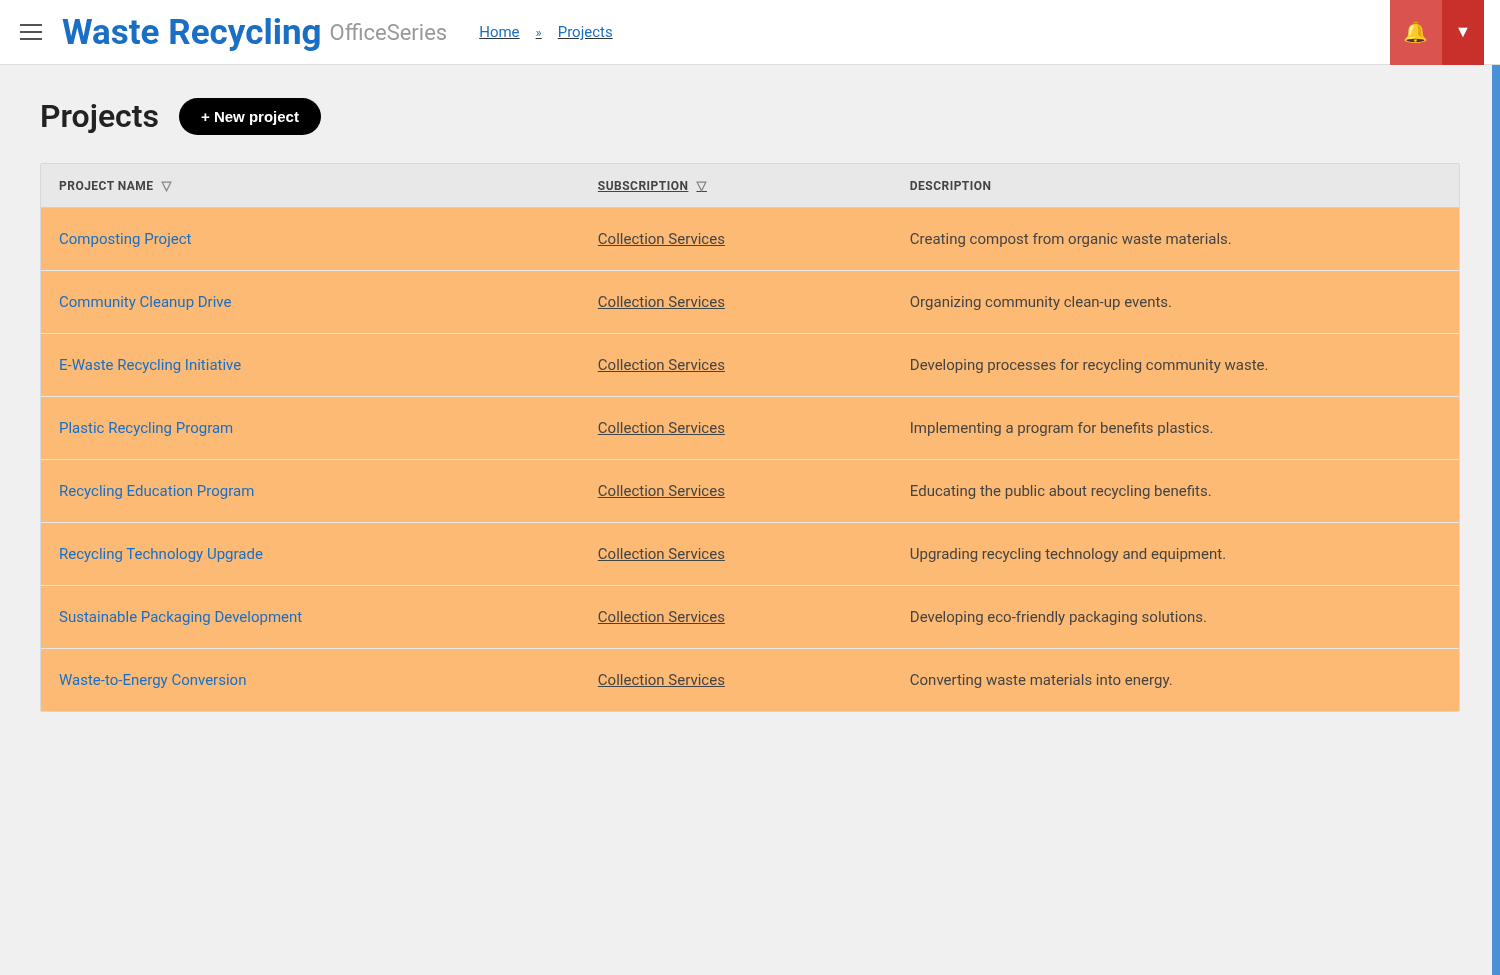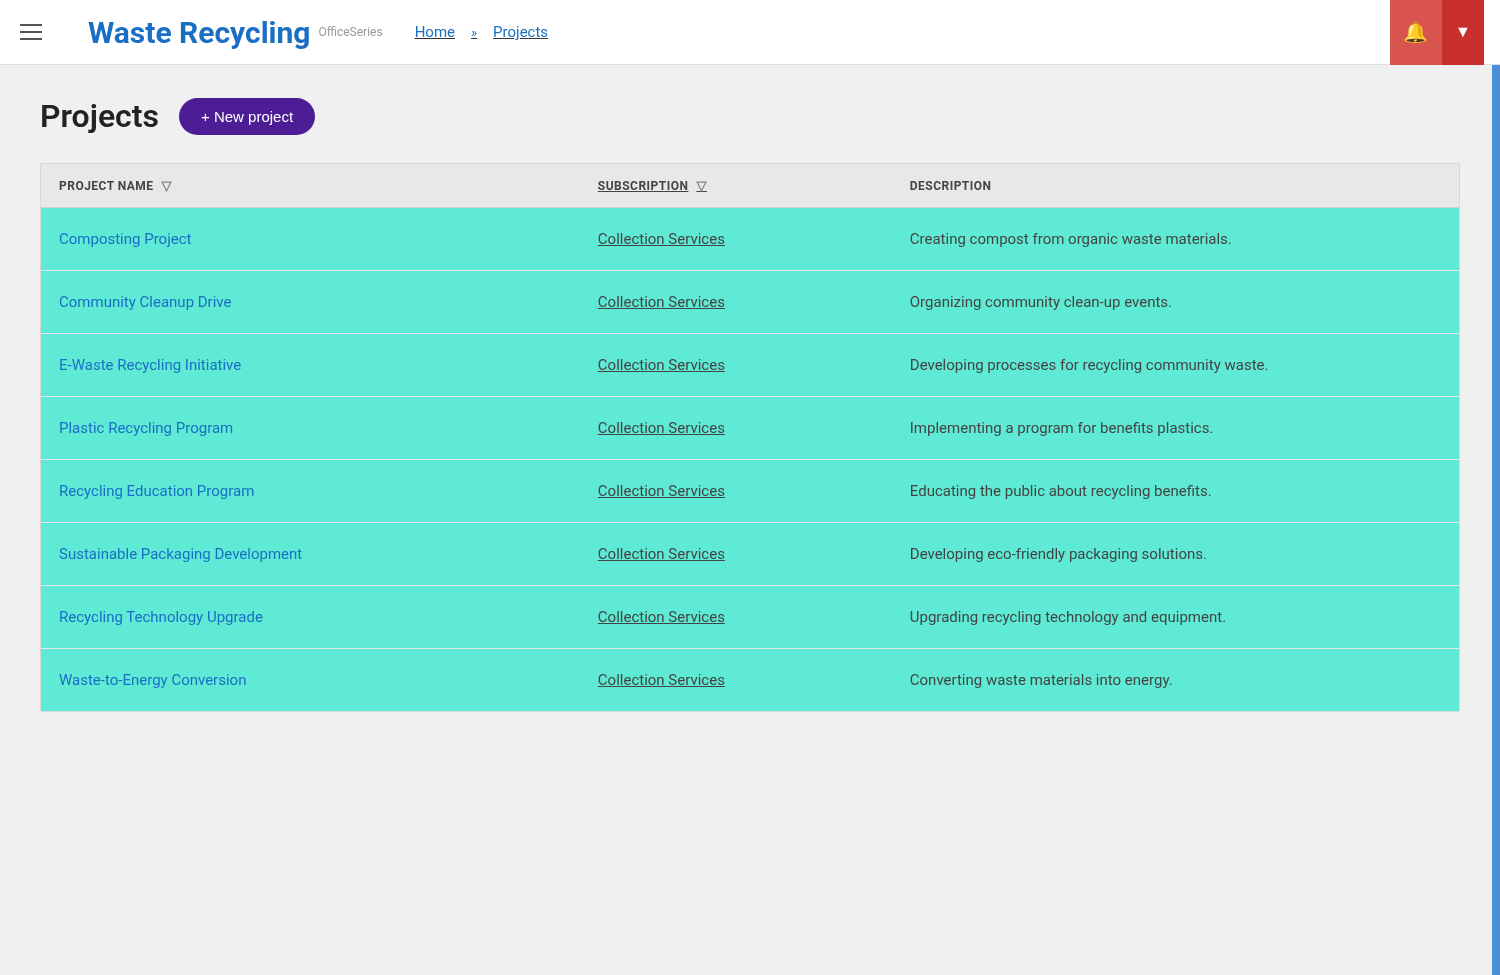--- a/index.html
+++ b/index.html
@@ -25,28 +25,27 @@
       gap: 5px;
       padding: 4px;
     }
     .hamburger span {
       display: block;
       width: 22px;
       height: 2px;
       background: #555;
     }
     .app-title {
-      font-size: 30px;
+      font-size: 35px;
       font-weight: 700;
       color: #1a6fc4;
       margin-right: 8px;
-      margin-left: 26px;
     }
     .app-subtitle {
-      font-size: 12px;
+      font-size: 22px;
       color: #999;
       margin-right: 32px;
     }
     .breadcrumb {
       display: flex;
       align-items: center;
       gap: 16px;
       font-size: 15px;
       flex: 1;
       text-decoration: underline;
@@ -102,36 +101,36 @@
       align-items: center;
       gap: 20px;
       margin-bottom: 28px;
     }
     .page-title {
       font-size: 32px;
       font-weight: 600;
       color: #222;
     }
     .new-project-btn {
-      background: #4c1d95;
+      background: #000000;
       color: #fff;
       border: none;
       border-radius: 30px;
       padding: 10px 22px;
       font-size: 15px;
       cursor: pointer;
       display: flex;
       align-items: center;
       gap: 6px;
-      font-weight: 400;
+      font-weight: 700;
     }
 
     
     .table-container {
-      background: #5eead4;
+      background: #fdba74;
       border: 1px solid #d8d8d8;
       border-radius: 2px;
       width: 100%;
     }
     table {
       width: 100%;
       border-collapse: collapse;
     }
     thead tr {
       background: #e8e8e8;
@@ -269,28 +268,28 @@
             <td class="col-name"><a class="project-link" href="#">Plastic Recycling Program</a></td>
             <td class="col-subscription subscription-cell">Collection Services</td>
             <td class="col-description description-cell">Implementing a program for benefits plastics.</td>
           </tr>
           <tr>
             <td class="col-name"><a class="project-link" href="#">Recycling Education Program</a></td>
             <td class="col-subscription subscription-cell">Collection Services</td>
             <td class="col-description description-cell">Educating the public about recycling benefits.</td>
           </tr>
           <tr>
+            <td class="col-name"><a class="project-link" href="#">Recycling Technology Upgrade</a></td>
+            <td class="col-subscription subscription-cell">Collection Services</td>
+            <td class="col-description description-cell">Upgrading recycling technology and equipment.</td>
+          </tr>
+          <tr>
             <td class="col-name"><a class="project-link" href="#">Sustainable Packaging Development</a></td>
             <td class="col-subscription subscription-cell">Collection Services</td>
             <td class="col-description description-cell">Developing eco-friendly packaging solutions.</td>
-          </tr>
-          <tr>
-            <td class="col-name"><a class="project-link" href="#">Recycling Technology Upgrade</a></td>
-            <td class="col-subscription subscription-cell">Collection Services</td>
-            <td class="col-description description-cell">Upgrading recycling technology and equipment.</td>
           </tr>
           <tr>
             <td class="col-name"><a class="project-link" href="#">Waste-to-Energy Conversion</a></td>
             <td class="col-subscription subscription-cell">Collection Services</td>
             <td class="col-description description-cell">Converting waste materials into energy.</td>
           </tr>
         </tbody>
     </table>
   </div>
 </main>

